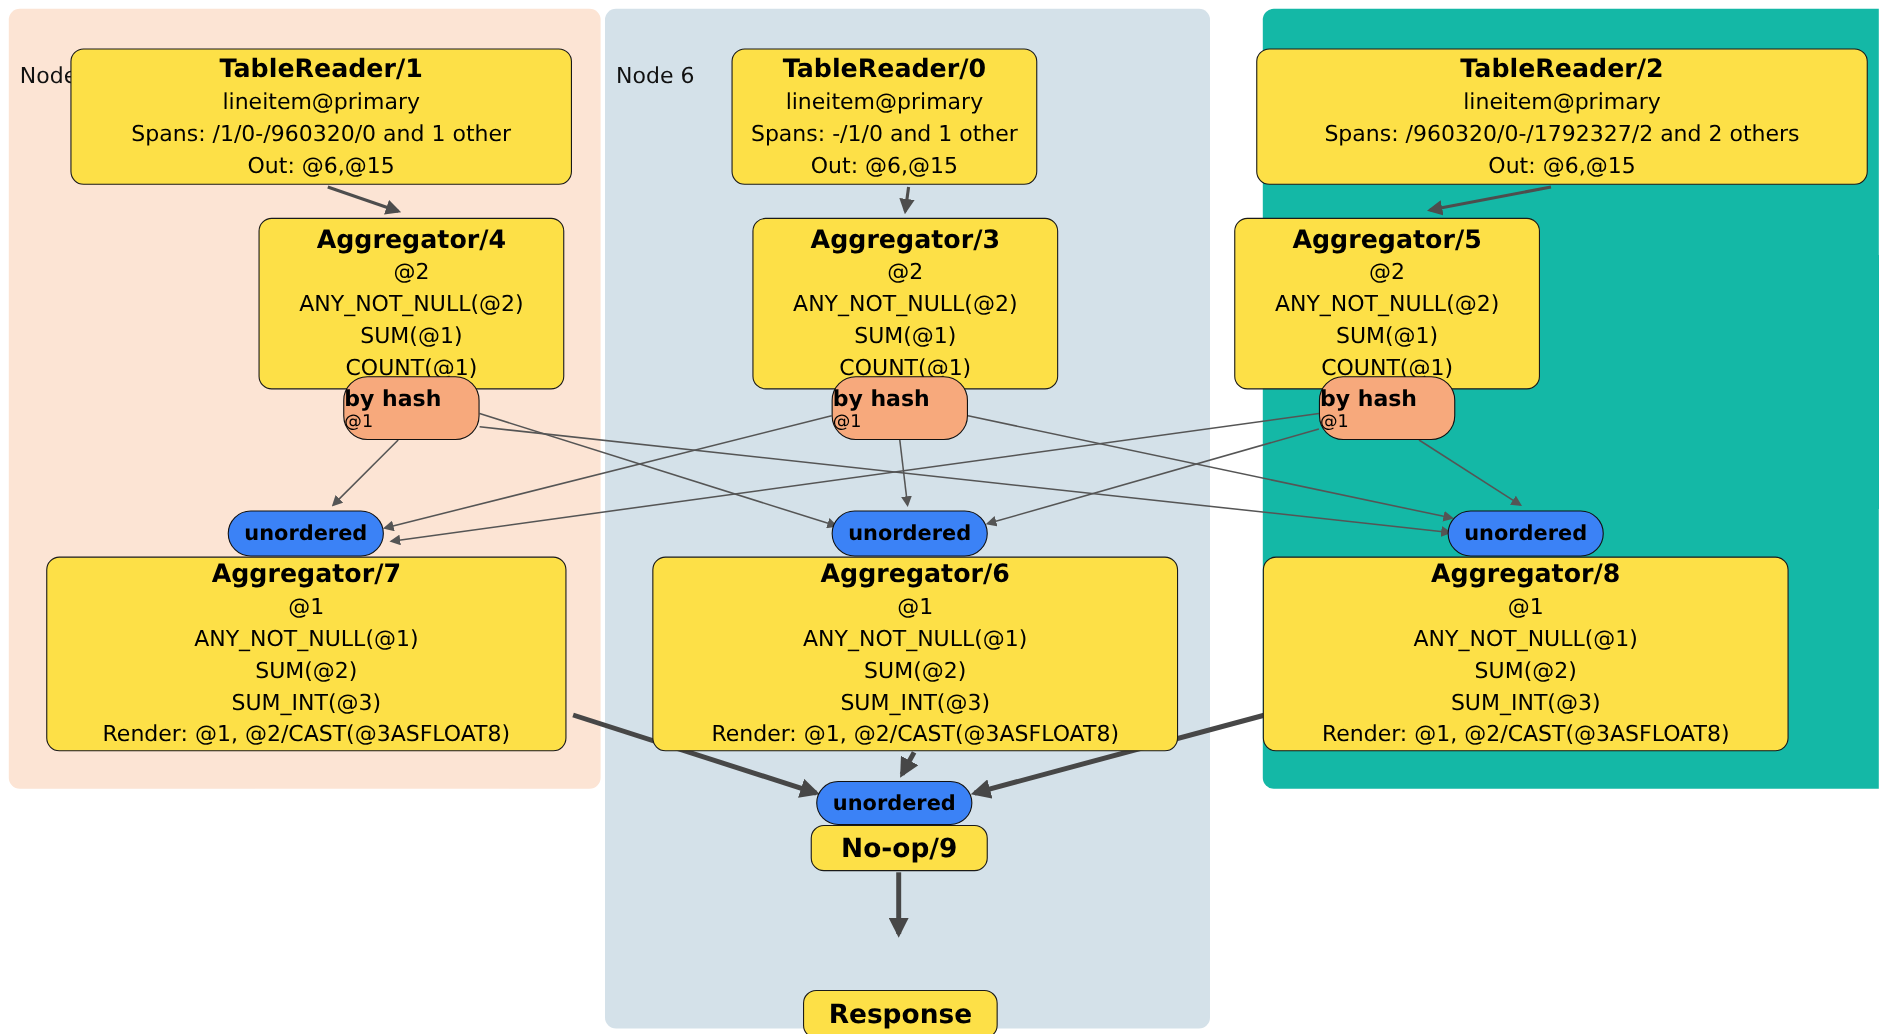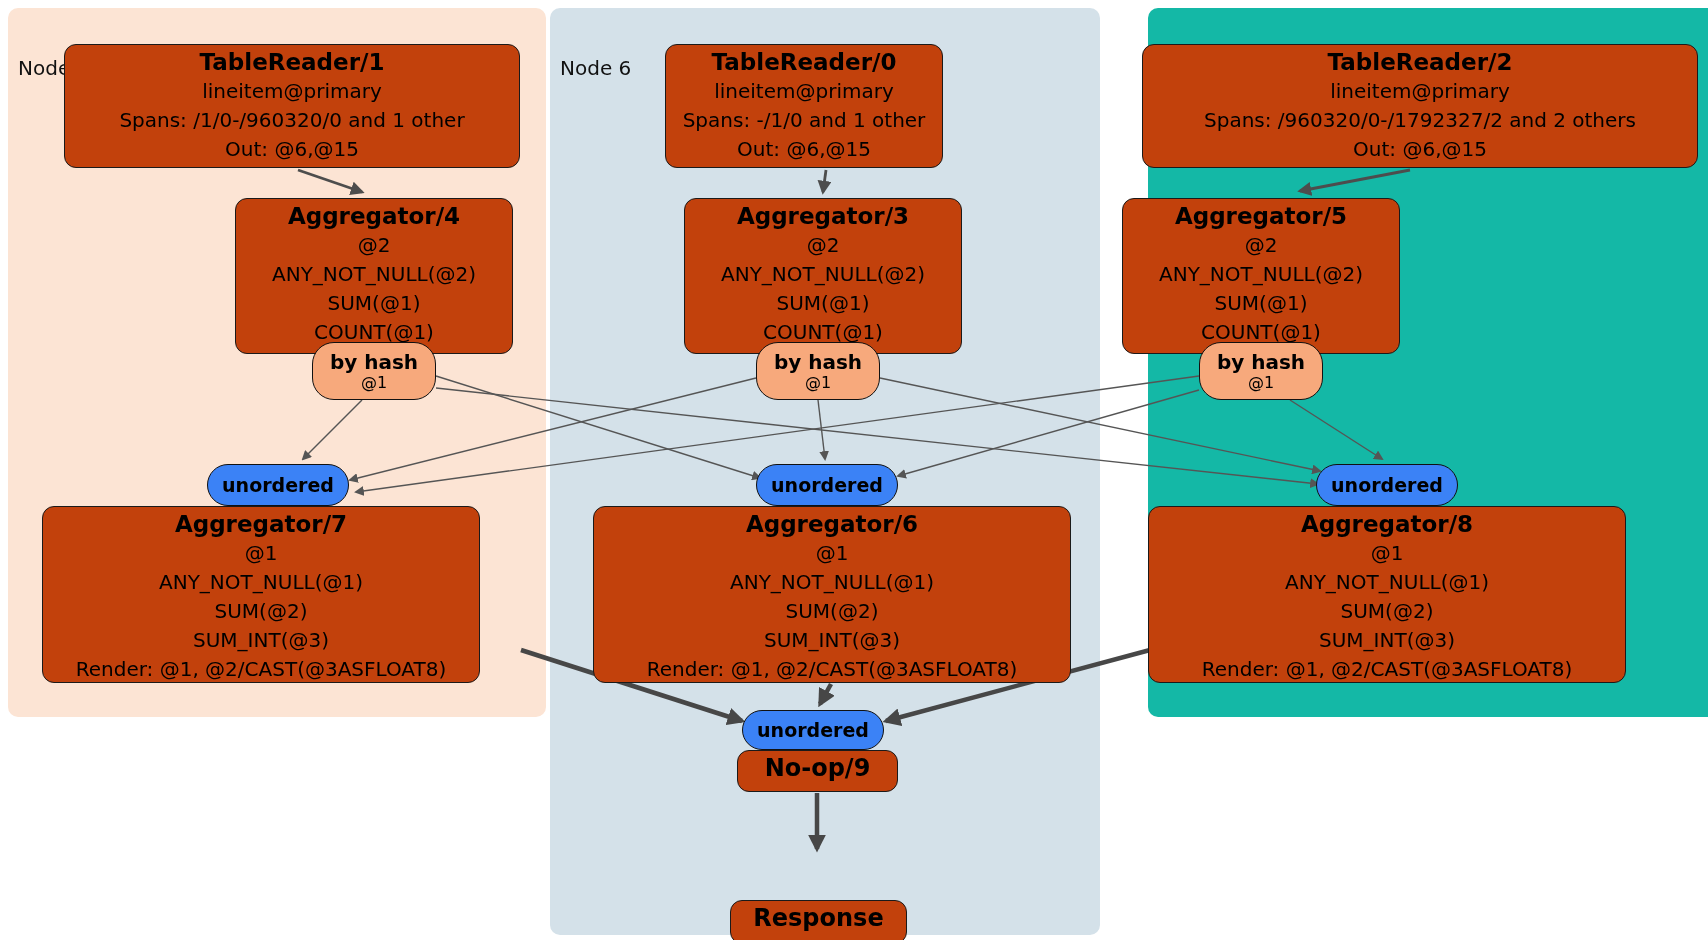--- a/index.html
+++ b/index.html
@@ -12,42 +12,42 @@
   .region-label{position:absolute;left:10px;top:6px;font-size:20px;color:#111;white-space:nowrap;margin-top:42px;}
   .rg0{left:8px;top:8px;width:538px;height:709px;background:#fce4d4;}
   .rg1{left:550px;top:8px;width:550px;height:927px;background:#d4e1e9;}
   .rg2{left:1148px;top:8px;width:596px;height:709px;background:#14b8a6;}
 
   
   .edges{position:absolute;left:0;top:0;z-index:1;}
 
   
   .pbox{
-    position:absolute;z-index:2;background:#c2410c;border:1.6px solid #1a1a1a;
-    border-radius:12px;display:flex;flex-direction:column;
+    position:absolute;z-index:2;background:#fde047;border:1.6px solid #1a1a1a;
+    border-radius:12px;display:flex;flex-direction:column;justify-content:center;
     align-items:center;text-align:center;box-sizing:border-box;padding:2px 4px;
   }
   .ptitle{font-size:23px;font-weight:bold;line-height:30px;white-space:nowrap;}
   .prow{font-size:20px;line-height:29px;white-space:nowrap;}
 
   .tr-g0{left:64px;top:44px;width:456px;height:124px;}
   .tr-g1{left:665px;top:44px;width:278px;height:124px;}
   .tr-g2{left:1142px;top:44px;width:556px;height:124px;}
   .at-g0{left:235px;top:198px;width:278px;height:156px;}
   .at-g1{left:684px;top:198px;width:278px;height:156px;}
   .at-g2{left:1122px;top:198px;width:278px;height:156px;}
-  .ab-g0{left:42px;top:506px;width:438px;height:177px;}
+  .ab-g0{left:42px;top:506px;width:473px;height:177px;}
   .ab-g1{left:593px;top:506px;width:478px;height:177px;}
   .ab-g2{left:1148px;top:506px;width:478px;height:177px;}
 
   
   .router{
     position:absolute;z-index:3;width:124px;height:58px;background:#f7a97c;
     border:1.6px solid #111;border-radius:22px;display:flex;flex-direction:column;
-    justify-content:center;align-items:center;box-sizing:border-box;
+    justify-content:center;box-sizing:border-box;
   }
   .router-label{font-size:20px;font-weight:bold;line-height:24px;}
   .router-detail{font-size:16px;line-height:18px;}
   .rt-g0{left:312px;top:342px;}
   .rt-g1{left:756px;top:342px;}
   .rt-g2{left:1199px;top:342px;}
 
   
   .sync{
     position:absolute;z-index:3;width:142px;height:42px;background:#3b82f6;

